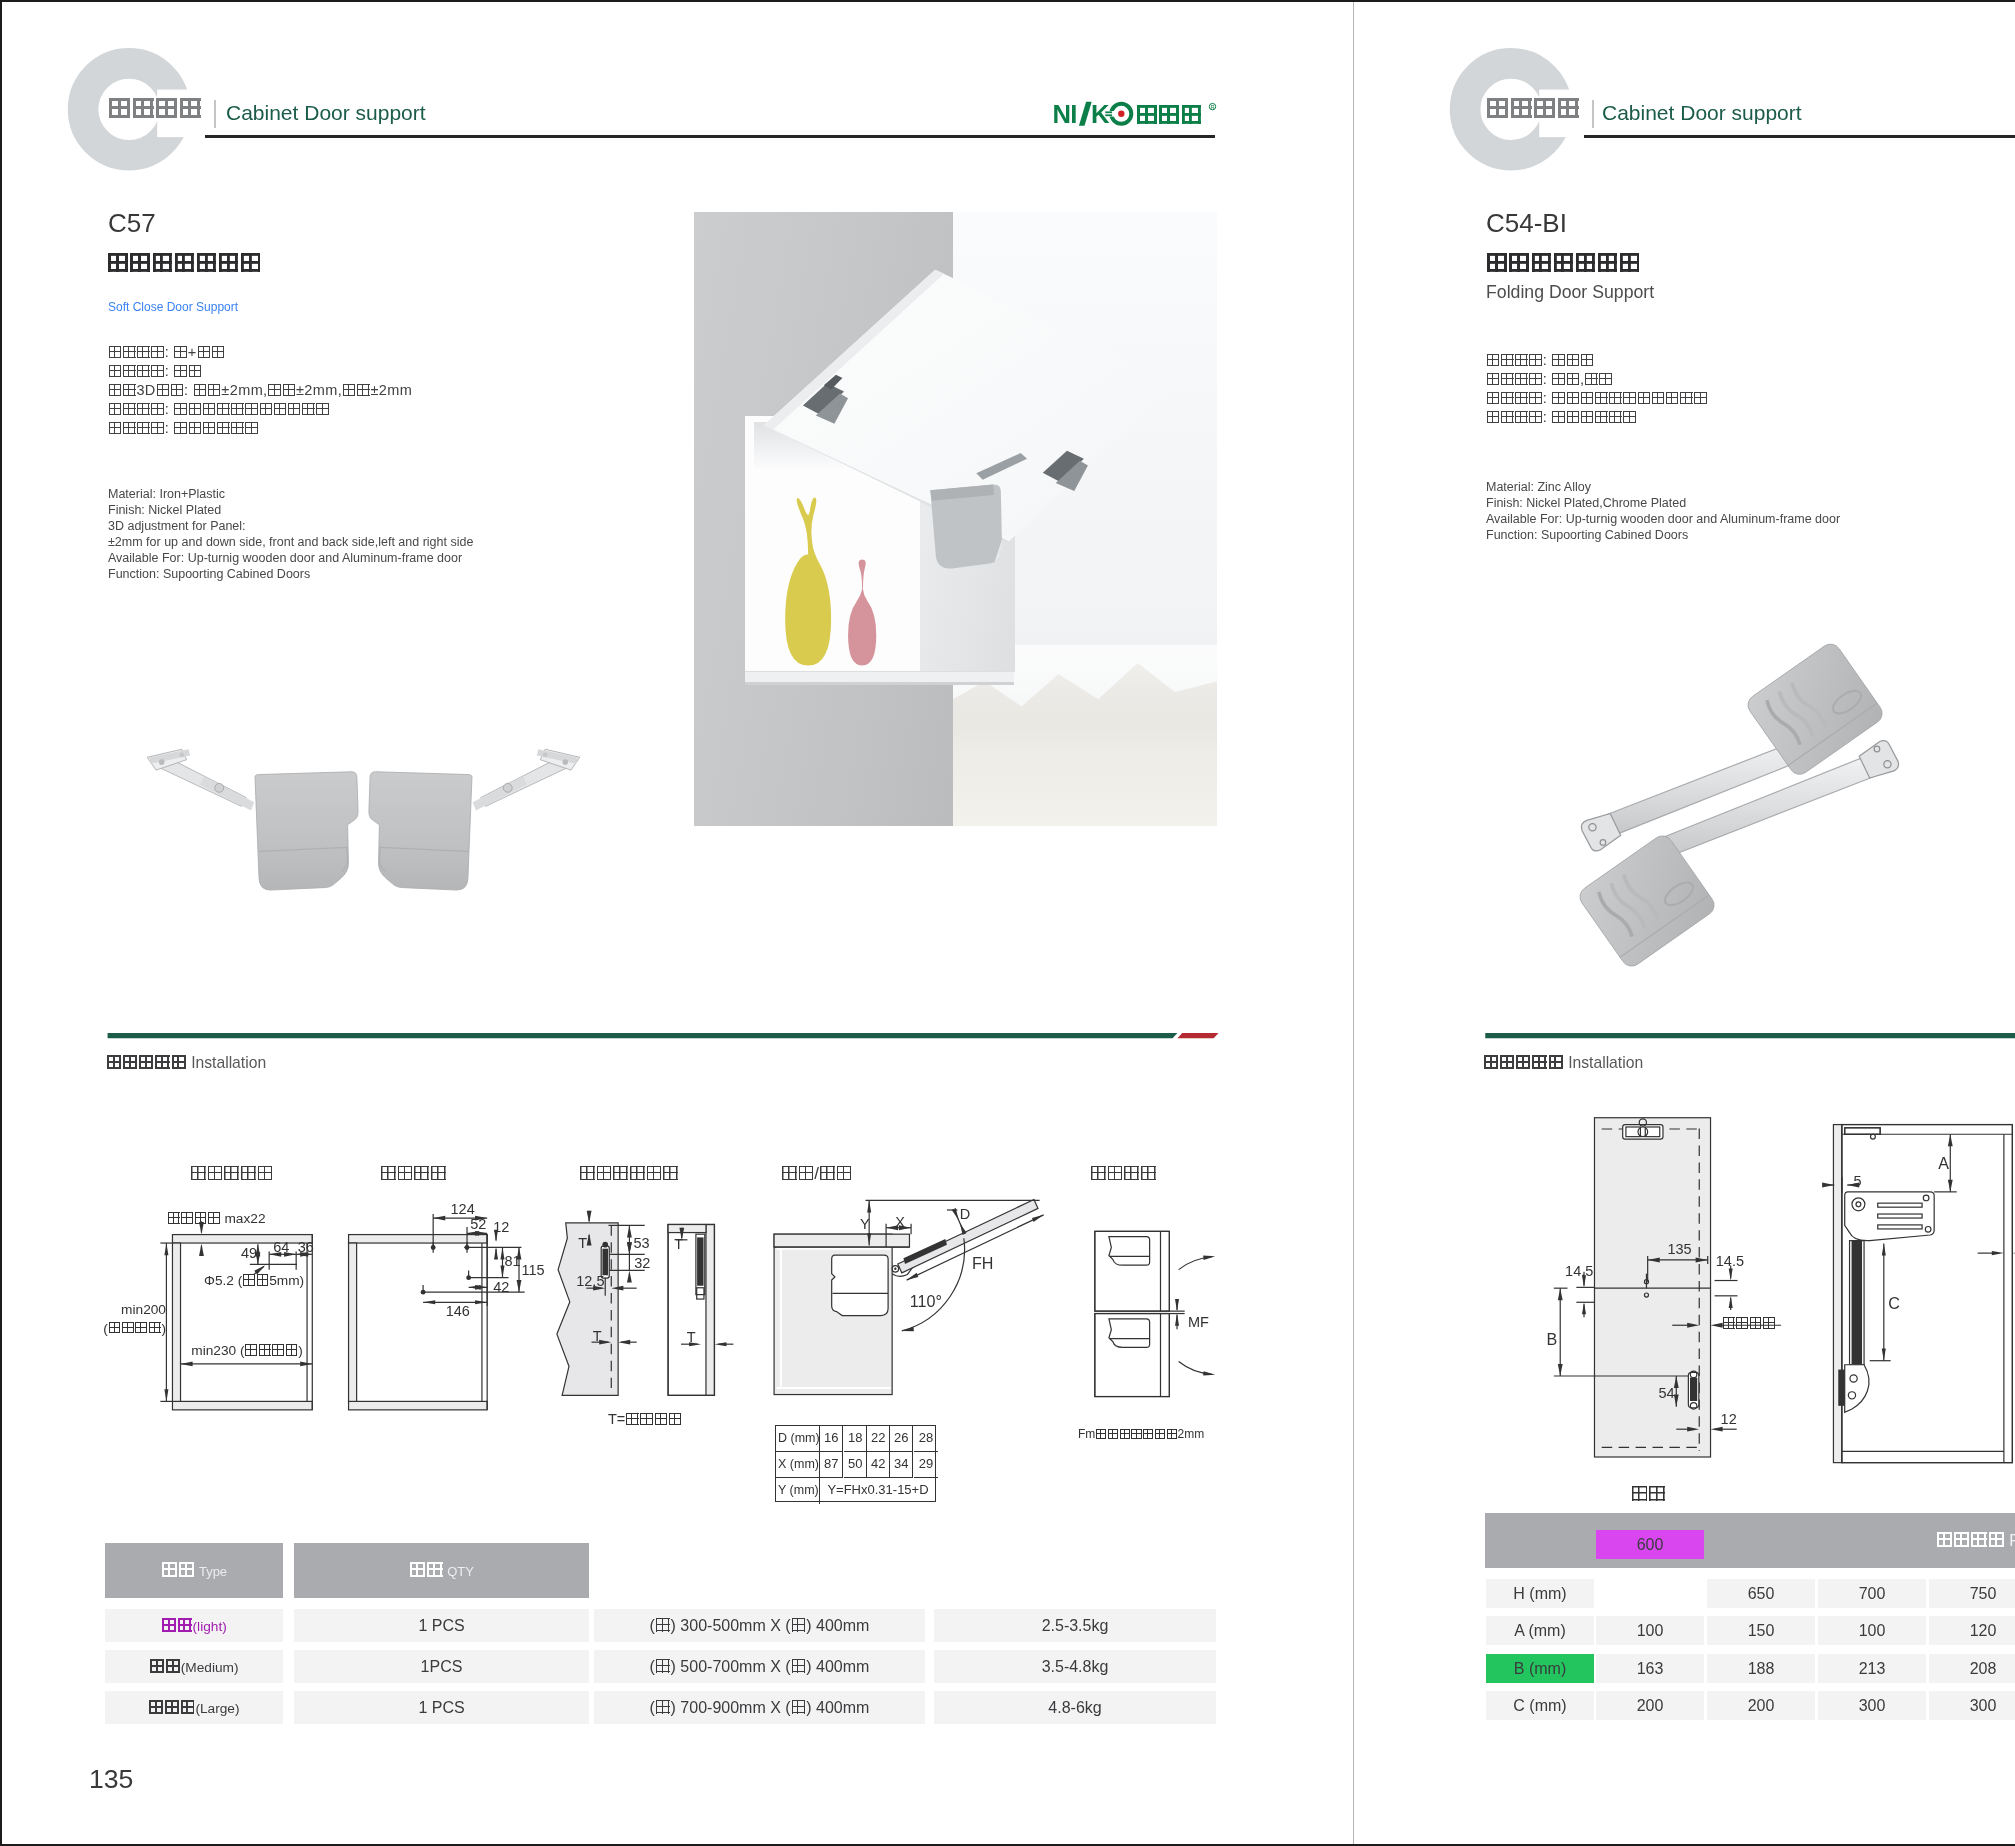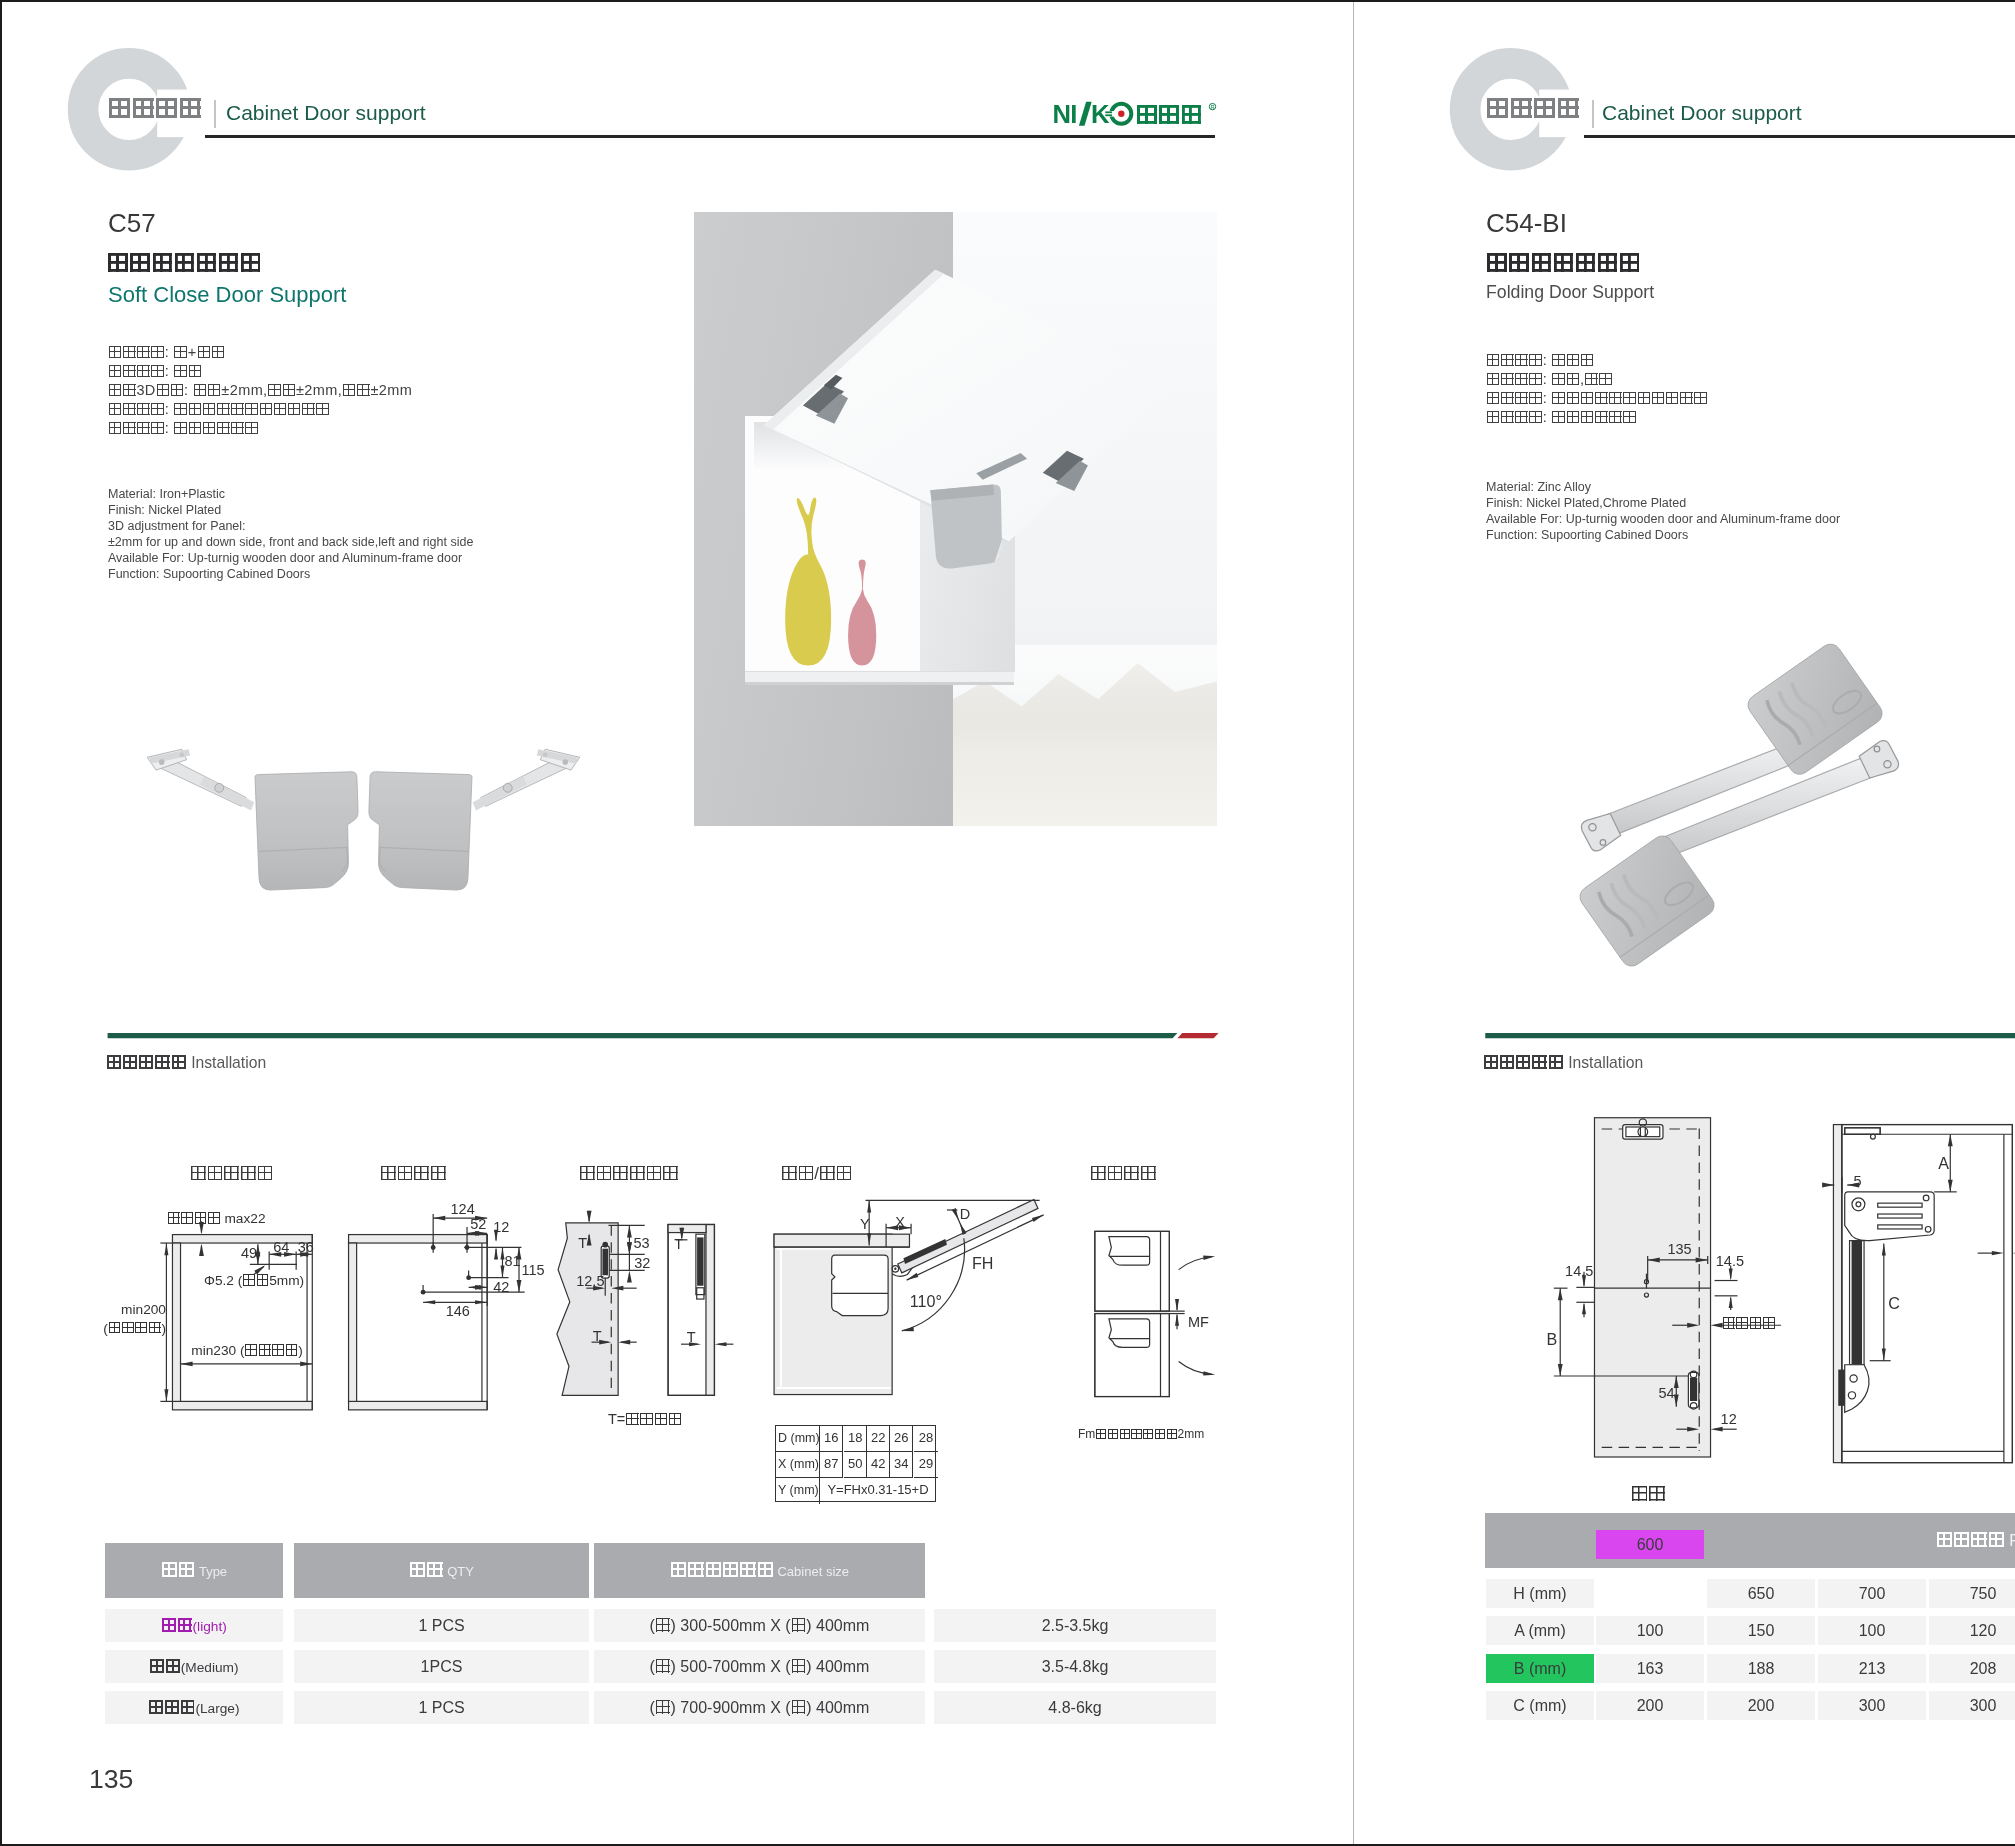--- a/index.html
+++ b/index.html
@@ -82,21 +82,21 @@
   <circle cx="400" cy="14" r="8" fill="none" stroke="#0c7f49" stroke-width="2.5"></circle>
   <text class="gr" x="395.5" y="19" font-size="13">R</text>
 </svg>
 
 <div class="abs" style="left:1136px;top:103px;font-size:22.6px;color:#0c7f49;font-weight:bold"><i class="z b"></i><i class="z b"></i><i class="z b"></i></div>
 
 <div class="abs" style="left:108px;top:208px;font-size:26px;color:#38383a">C57</div>
 
 <div class="abs" style="left:107px;top:251px;font-size:22.6px;font-weight:bold;color:#2c2c2e"><i class="z b"></i><i class="z b"></i><i class="z b"></i><i class="z b"></i><i class="z b"></i><i class="z b"></i><i class="z b"></i></div>
 
-<div class="abs" style="left:108px;top:282px;font-size:22px;color:#0f766e">Soft Close Door Support</div>
+<div class="abs" style="left:108px;top:300px;font-size:12px;color:#3b82f6">Soft Close Door Support</div>
 
 <div class="abs" style="left:108px;top:343px;font-size:14.5px;color:#414143;line-height:19px;letter-spacing:0.4px">
 <i class="z"></i><i class="z"></i><i class="z"></i><i class="z"></i>: <i class="z"></i>+<i class="z"></i><i class="z"></i><br>
 <i class="z"></i><i class="z"></i><i class="z"></i><i class="z"></i>: <i class="z"></i><i class="z"></i><br>
 <i class="z"></i><i class="z"></i>3D<i class="z"></i><i class="z"></i>: <i class="z"></i><i class="z"></i>±2mm,<i class="z"></i><i class="z"></i>±2mm,<i class="z"></i><i class="z"></i>±2mm<br>
 <i class="z"></i><i class="z"></i><i class="z"></i><i class="z"></i>: <i class="z"></i><i class="z"></i><i class="z"></i><i class="z"></i><i class="z"></i><i class="z"></i><i class="z"></i><i class="z"></i><i class="z"></i><i class="z"></i><i class="z"></i><br>
 <i class="z"></i><i class="z"></i><i class="z"></i><i class="z"></i>: <i class="z"></i><i class="z"></i><i class="z"></i><i class="z"></i><i class="z"></i><i class="z"></i></div>
 
 <div class="abs" style="left:108px;top:486px;font-size:12.5px;color:#48484a;line-height:16px">
 Material: Iron+Plastic<br>
@@ -680,21 +680,20 @@
 <text x="5768" y="3252" font-size="40">H</text>
 <text x="6146" y="2930">24</text>
 <text x="6158" y="3548">12</text>
 </g>
     </svg>
 
 <div class="abs" style="left:1722px;top:1316px;font-size:13.7px;color:#333"><i class="z"></i><i class="z"></i><i class="z"></i><i class="z"></i></div>
 <div class="abs" style="left:1631px;top:1484px;font-size:17.7px;color:#333"><i class="z"></i><i class="z"></i></div>
 <div class="abs" style="left:105px;top:1543px;width:178px;height:55px;background:#a9abae;color:#fff;text-align:center;line-height:55px;font-size:17.7px"><i class="z b"></i><i class="z b"></i><span style="font-size:13px;color:#ededee"> Type</span></div>
     <div class="abs" style="left:294px;top:1543px;width:295px;height:55px;background:#a9abae;color:#fff;text-align:center;line-height:55px;font-size:17.7px"><i class="z b"></i><i class="z b"></i><span style="font-size:13px;color:#ededee"> QTY</span></div>
-    <div class="abs" style="left:594px;top:1543px;width:331px;height:55px;background:#a9abae;color:#fff;text-align:center;line-height:55px;font-size:17.7px"><i class="z b"></i><i class="z b"></i><i class="z b"></i><i class="z b"></i><i class="z b"></i><i class="z b"></i><span style="font-size:13px;color:#ededee"> Cabinet size</span></div>
     <div class="abs" style="left:105px;top:1609px;width:178px;height:33px;background:#f3f3f4;text-align:center;line-height:33px;font-size:16px;color:#a21caf"><span style="font-weight:bold"><i class="z b"></i><i class="z b"></i></span><span style="font-size:13.7px">(light)</span></div>
     <div class="abs" style="left:294px;top:1609px;width:295px;height:33px;background:#f3f3f4;text-align:center;line-height:33px;font-size:16px;color:#3b3b3d">1 PCS</div>
     <div class="abs" style="left:594px;top:1609px;width:331px;height:33px;background:#f3f3f4;text-align:center;line-height:33px;font-size:16px;color:#3b3b3d">(<i class="z"></i>) 300-500mm X (<i class="z"></i>) 400mm</div>
     <div class="abs" style="left:934px;top:1609px;width:282px;height:33px;background:#f3f3f4;text-align:center;line-height:33px;font-size:16px;color:#3b3b3d">2.5-3.5kg</div>
     <div class="abs" style="left:105px;top:1650px;width:178px;height:33px;background:#f3f3f4;text-align:center;line-height:33px;font-size:16px;color:#3b3b3d"><span style="font-weight:bold"><i class="z b"></i><i class="z b"></i></span><span style="font-size:13.7px">(Medium)</span></div>
     <div class="abs" style="left:294px;top:1650px;width:295px;height:33px;background:#f3f3f4;text-align:center;line-height:33px;font-size:16px;color:#3b3b3d">1PCS</div>
     <div class="abs" style="left:594px;top:1650px;width:331px;height:33px;background:#f3f3f4;text-align:center;line-height:33px;font-size:16px;color:#3b3b3d">(<i class="z"></i>) 500-700mm X (<i class="z"></i>) 400mm</div>
     <div class="abs" style="left:934px;top:1650px;width:282px;height:33px;background:#f3f3f4;text-align:center;line-height:33px;font-size:16px;color:#3b3b3d">3.5-4.8kg</div>
     <div class="abs" style="left:105px;top:1691px;width:178px;height:33px;background:#f3f3f4;text-align:center;line-height:33px;font-size:16px;color:#3b3b3d"><span style="font-weight:bold"><i class="z b"></i><i class="z b"></i><i class="z b"></i></span><span style="font-size:13.7px">(Large)</span></div>
     <div class="abs" style="left:294px;top:1691px;width:295px;height:33px;background:#f3f3f4;text-align:center;line-height:33px;font-size:16px;color:#3b3b3d">1 PCS</div>

